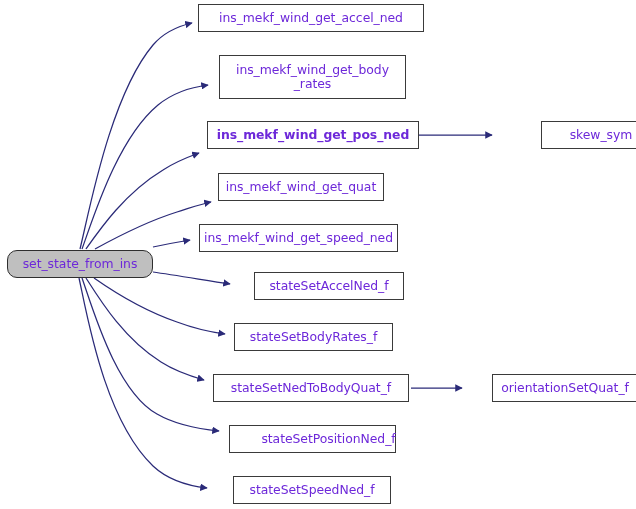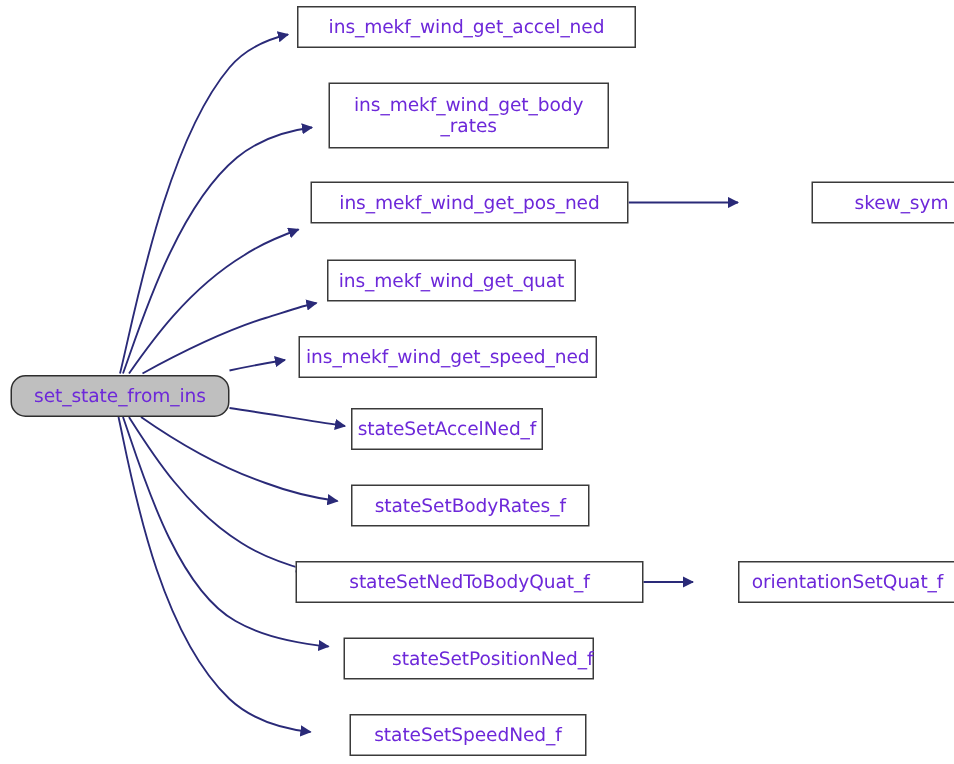--- a/index.html
+++ b/index.html
@@ -79,25 +79,25 @@
         <path d="M419,135 L492,135" fill="none" stroke="#2a2a78" stroke-width="1.25" marker-end="url(#arrowhead)"></path>
         <path d="M411,388 L462,388" fill="none" stroke="#2a2a78" stroke-width="1.25" marker-end="url(#arrowhead)"></path>
       </g>
   </svg>
 
   <div id="node-group">
       <div class="node root" style="left: 7px; top: 250px; width: 146px; height: 28px;"><span class="node-label">set_state_from_ins</span></div>
       <div class="node" style="left: 198px; top: 4px; width: 226px; height: 28px;"><span class="node-label">ins_mekf_wind_get_accel_ned</span></div>
       <div class="node" style="left: 219px; top: 55px; width: 187px; height: 44px;"><span class="node-label">ins_mekf_wind_get_body
 _rates</span></div>
-      <div class="node" style="left: 207px; top: 121px; width: 212px; height: 28px;"><span class="node-label">ins_mekf_wind_get_pos_ned</span></div>
+      <div class="node" style="left: 207px; top: 121px; width: 212px; height: 28px; font-weight: bold;"><span class="node-label">ins_mekf_wind_get_pos_ned</span></div>
       <div class="node" style="left: 218px; top: 173px; width: 166px; height: 28px;"><span class="node-label">ins_mekf_wind_get_quat</span></div>
       <div class="node" style="left: 199px; top: 224px; width: 199px; height: 28px;"><span class="node-label">ins_mekf_wind_get_speed_ned</span></div>
-      <div class="node" style="left: 234px; top: 272px; width: 128px; height: 28px;"><span class="node-label">stateSetAccelNed_f</span></div>
+      <div class="node" style="left: 254px; top: 272px; width: 150px; height: 28px;"><span class="node-label">stateSetAccelNed_f</span></div>
       <div class="node" style="left: 234px; top: 323px; width: 159px; height: 28px;"><span class="node-label">stateSetBodyRates_f</span></div>
-      <div class="node" style="left: 197px; top: 374px; width: 232px; height: 28px;"><span class="node-label">stateSetNedToBodyQuat_f</span></div>
+      <div class="node" style="left: 213px; top: 374px; width: 196px; height: 28px;"><span class="node-label">stateSetNedToBodyQuat_f</span></div>
       <div class="node" style="left: 229px; top: 425px; width: 167px; height: 28px; padding-left: 32px;"><span class="node-label">stateSetPositionNed_f</span></div>
       <div class="node" style="left: 233px; top: 476px; width: 158px; height: 28px;"><span class="node-label">stateSetSpeedNed_f</span></div>
       <div class="node" style="left: 494px; top: 121px; width: 120px; height: 28px; margin-left: 47px;"><span class="node-label">skew_sym</span></div>
       <div class="node" style="left: 492px; top: 374px; width: 146px; height: 28px;"><span class="node-label">orientationSetQuat_f</span></div>
     </div>
 
 </div>
 
 </body></html>

